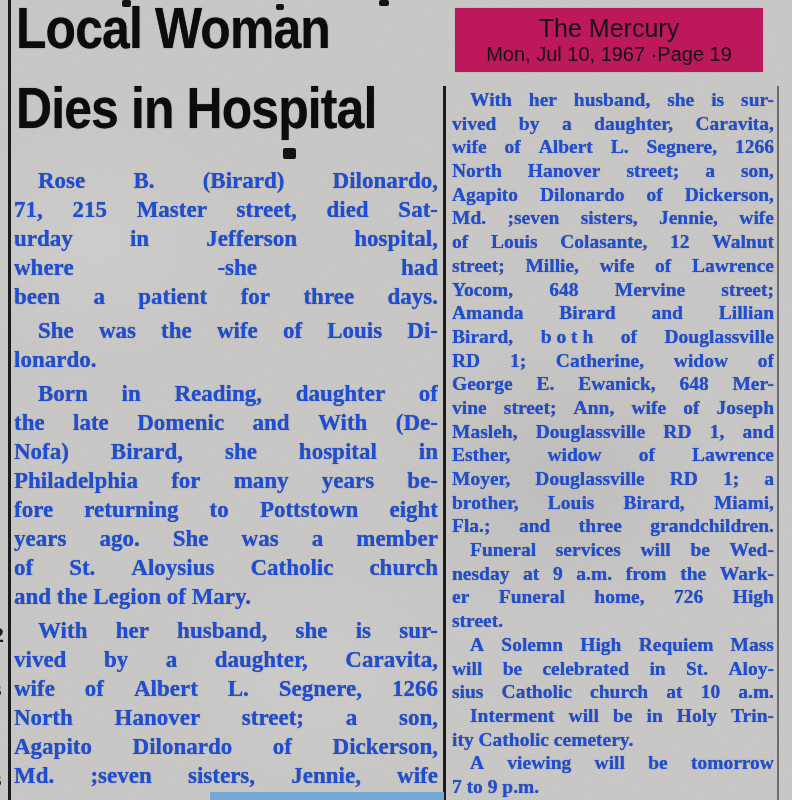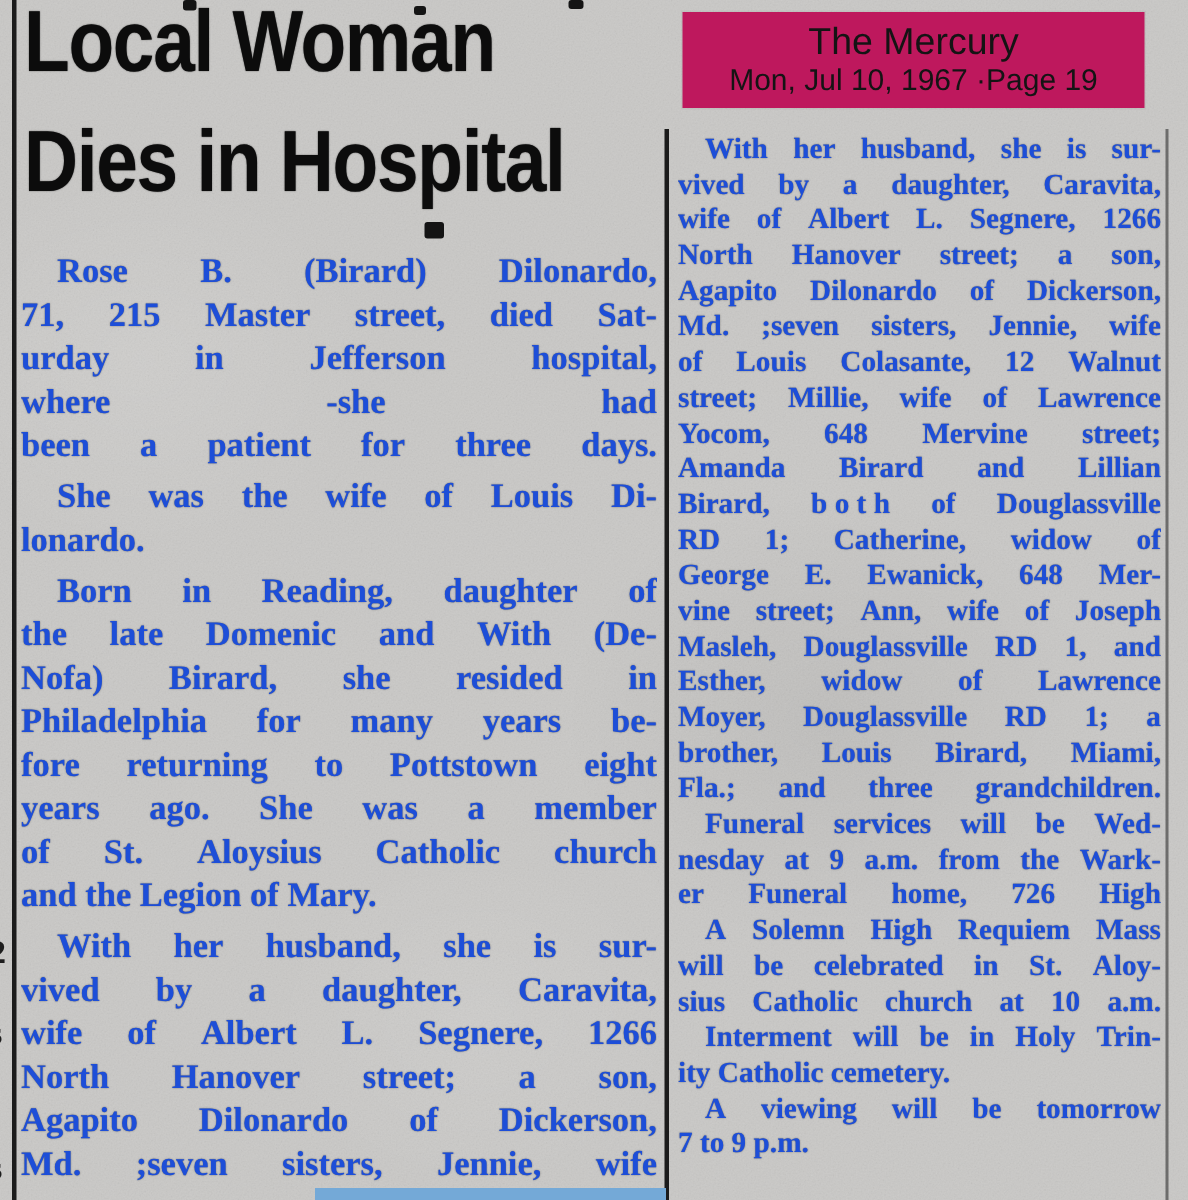--- a/index.html
+++ b/index.html
@@ -161,21 +161,21 @@
           <span>late</span>
           <span>Domenic</span>
           <span>and</span>
           <span>With</span>
           <span>(De-</span>
         </div>
         <div class="line just">
           <span>Nofa)</span>
           <span>Birard,</span>
           <span>she</span>
-          <span>resided</span>
+          <span>hospital</span>
           <span>in</span>
         </div>
         <div class="line just">
           <span>Philadelphia</span>
           <span>for</span>
           <span>many</span>
           <span>years</span>
           <span>be-</span>
         </div>
         <div class="line just">
@@ -397,20 +397,21 @@
           <span>the</span>
           <span>Wark-</span>
         </div>
         <div class="line just">
           <span>er</span>
           <span>Funeral</span>
           <span>home,</span>
           <span>726</span>
           <span>High</span>
         </div>
+        <div class="line">street.</div>
       </div>
       <div class="para">
         <div class="line indent just">
           <span>A</span>
           <span>Solemn</span>
           <span>High</span>
           <span>Requiem</span>
           <span>Mass</span>
         </div>
         <div class="line just">

